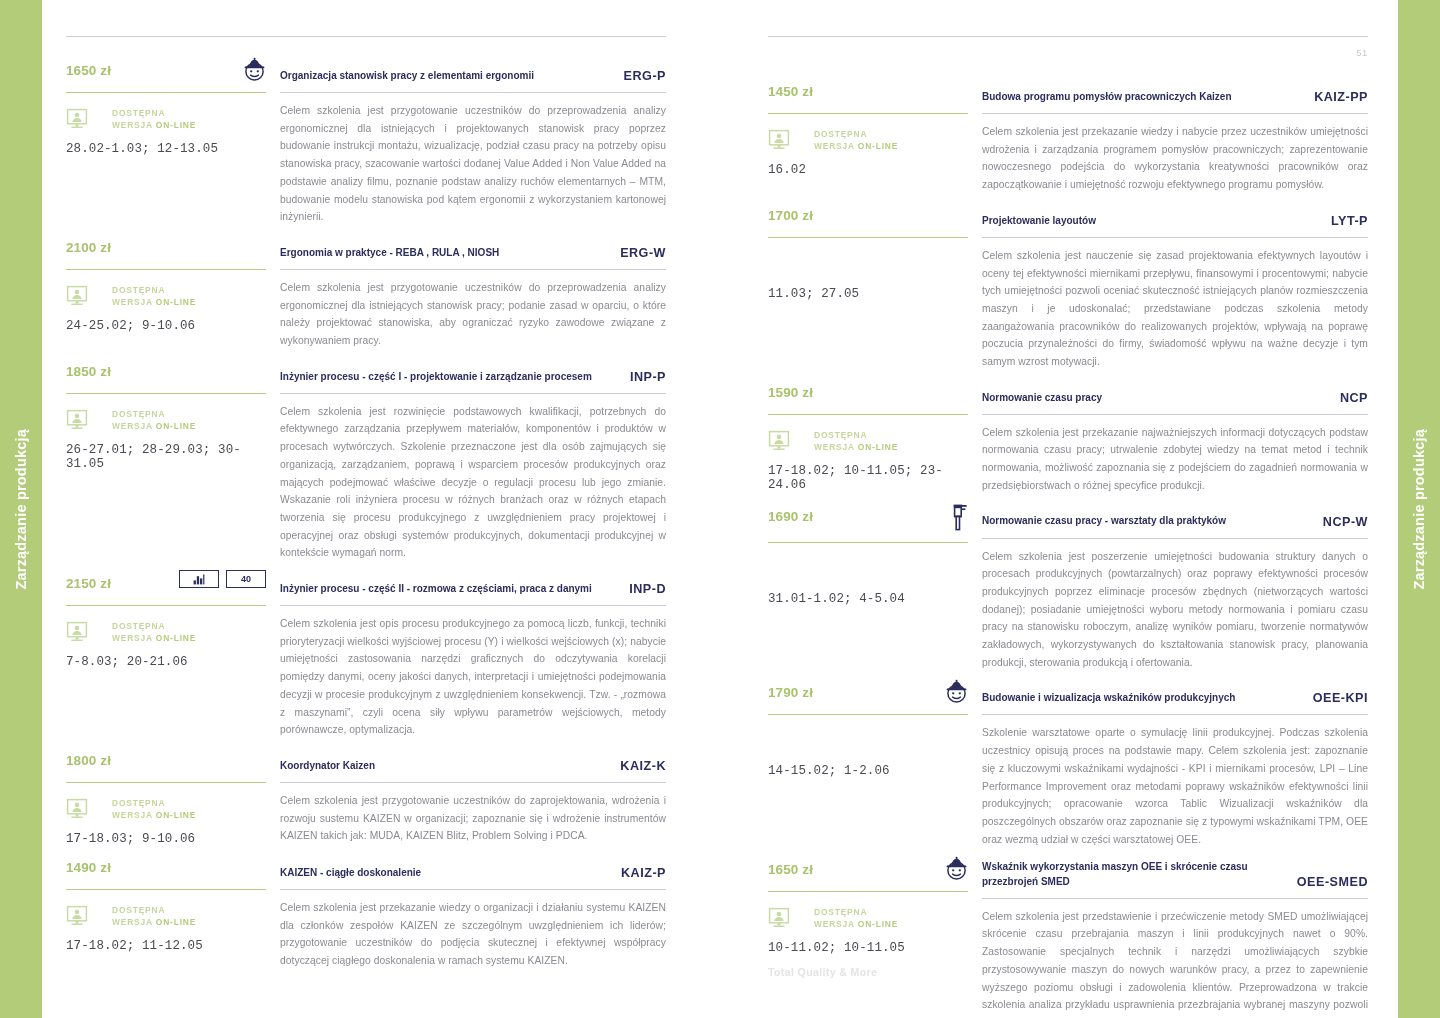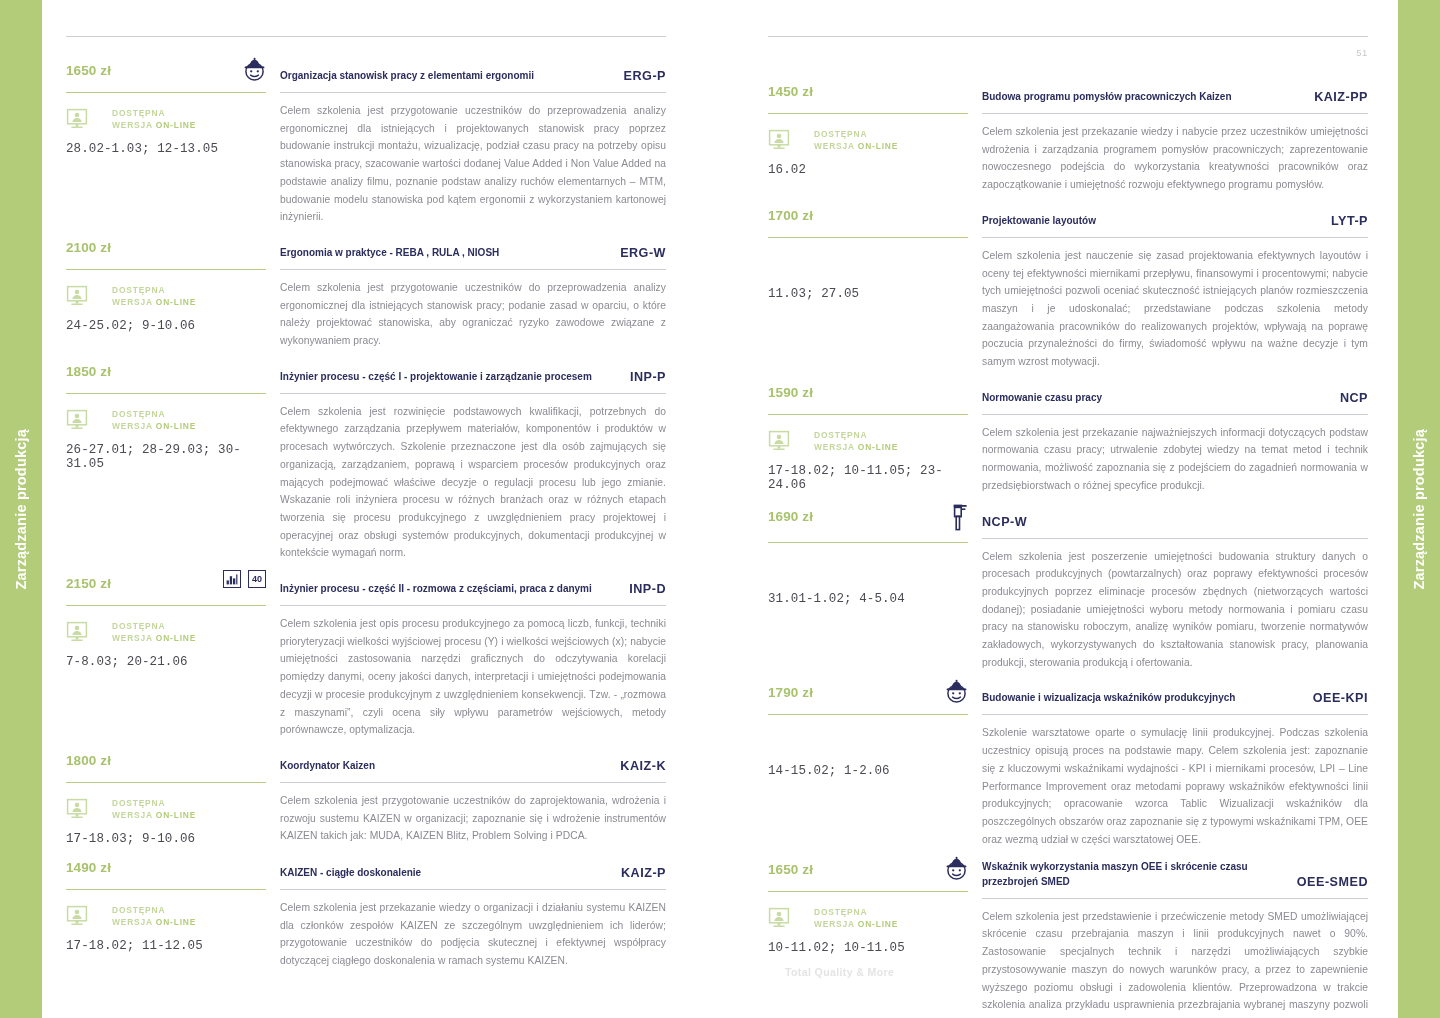--- a/index.html
+++ b/index.html
@@ -146,32 +146,32 @@
     margin-top:9px;
     font-size:10.3px;
     line-height:1.72;
     color:#8a8a92;
     text-align:justify;
     letter-spacing:.05px;
   }
 
   
   .badge-box {
-    width:18px; height:18px;
+    width:40px; height:18px;
     border:1.4px solid #2b2d5c;
     display:flex; align-items:center; justify-content:center;
     color:#2b2d5c;
     font-size:9px; font-weight:700;
     line-height:1;
   }
   .icon-svg { display:block; }
 
   .footer-brand {
     position:absolute;
-    left:65px;
+    left:48px;
     bottom:40px;
     font-size:10.6px;
     font-weight:700;
     letter-spacing:.35px;
     color:#e4e4e4;
   }
 </style>
 </head>
 <body>
 
@@ -547,20 +547,21 @@
                 </span>
                 <div class="online-text">
                   <div>DOSTĘPNA</div>
                   <div><span>WERSJA </span><span class="strong">ON-LINE</span></div>
                 </div>
               </div>
               <div class="dates">31.01-1.02; 4-5.04</div>
             </div>
             <div class="content">
               <div class="course-head">
+                <div class="course-title">Normowanie czasu pracy - warsztaty dla praktyków</div>
                 <div class="course-code">NCP-W</div>
               </div>
               <div class="content-rule"></div>
               <div class="desc">Celem szkolenia jest poszerzenie umiejętności budowania struktury danych o procesach produkcyjnych (powtarzalnych) oraz poprawy efektywności procesów produkcyjnych poprzez eliminacje procesów zbędnych (nietworzących wartości dodanej); posiadanie umiejętności wyboru metody normowania i pomiaru czasu pracy na stanowisku roboczym, analizę wyników pomiaru, tworzenie normatywów zakładowych, wykorzystywanych do kształtowania stanowisk pracy, planowania produkcji, sterowania produkcją i ofertowania.</div>
             </div>
           </div>
           <div class="course">
             <div class="meta">
               <div class="meta-top">
                 <div class="price">1790 zł</div>

